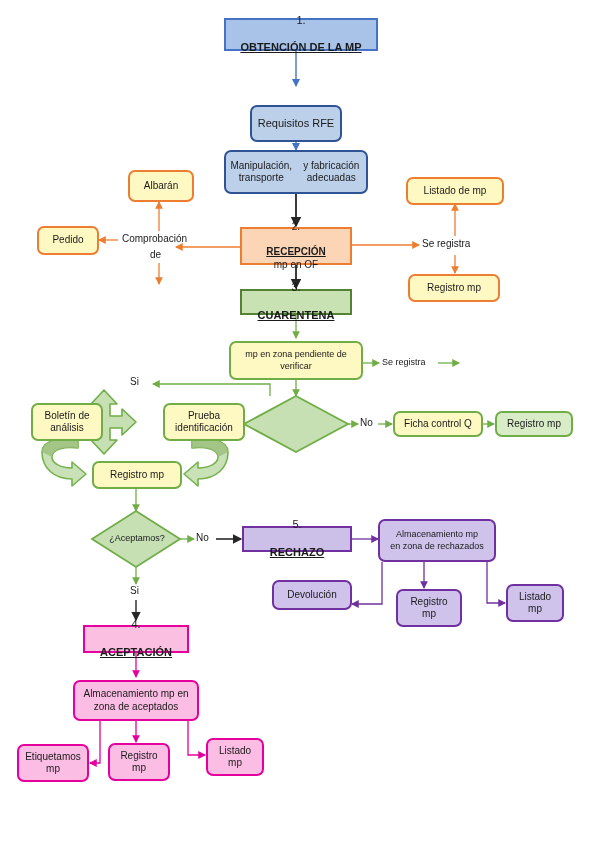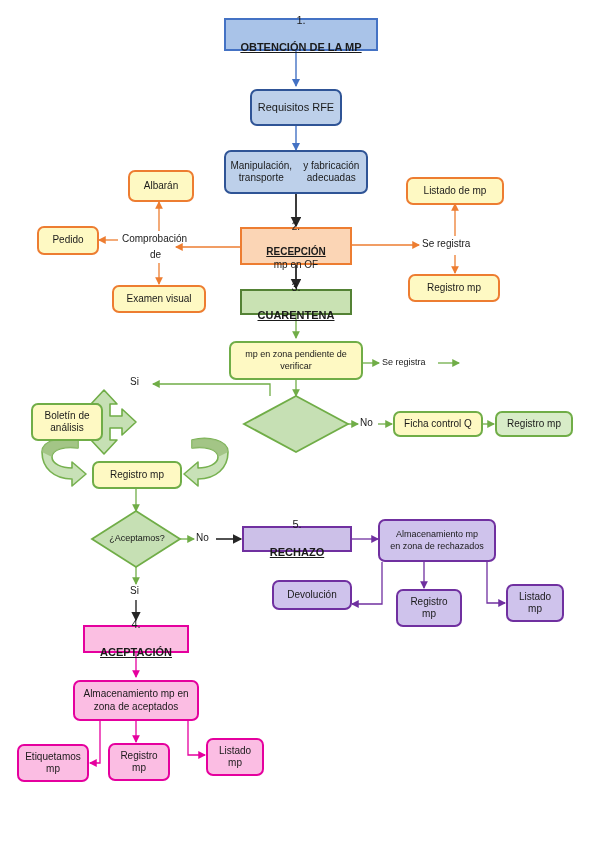--- a/index.html
+++ b/index.html
@@ -200,21 +200,21 @@
 
     <g>
       <polygon points="136,511 180,539 136,567 92,539" fill="#c6e0b4" stroke="#70ad47" stroke-width="1.8"></polygon>
     </g>
   </svg>
 
   <div class="node rect blue-hdr f11" style="left:224px;top:18px;width:154px;height:33px;">
     <span><span class="hdr-num">1.</span>&nbsp;&nbsp;<span class="hdr-text">OBTENCIÓN DE LA MP</span></span>
   </div>
 
-  <div class="node round blue f11" style="left:250px;top:89px;width:92px;height:37px;">
+  <div class="node round blue f11" style="left:250px;top:105px;width:92px;height:37px;">
     <span>Requisitos RFE</span>
   </div>
 
   <div class="node round blue f10" style="left:224px;top:150px;width:144px;height:44px;flex-direction:row;">
     <span>Manipulación, transporte</span>
     <span>y fabricación adecuadas</span>
   </div>
 
   <div class="node rect orange-hdr f10" style="left:240px;top:227px;width:112px;height:38px;flex-direction:column;">
     <span><span class="hdr-num">2.</span>&nbsp;<span class="hdr-text">RECEPCIÓN</span></span>
@@ -222,23 +222,20 @@
   </div>
 
   <div class="node round orange f10" style="left:128px;top:170px;width:66px;height:32px;">
     <span>Albarán</span>
   </div>
 
   <div class="node round orange f10" style="left:37px;top:226px;width:62px;height:29px;align-items:center;">
     <span>Pedido</span>
   </div>
 
-  <div class="node round orange f10" style="left:112px;top:285px;width:94px;height:28px;">
-    <span>Examen visual</span>
-  </div>
 
   <div class="node round orange f10" style="left:406px;top:177px;width:98px;height:28px;">
     <span>Listado de mp</span>
   </div>
 
   <div class="node round orange f10" style="left:408px;top:274px;width:92px;height:28px;">
     <span>Registro mp</span>
   </div>
 
   <div class="node rect green-hdr f11" style="left:240px;top:289px;width:112px;height:26px;">
@@ -258,20 +255,24 @@
 
   <div class="node round green-lt f10" style="left:495px;top:411px;width:78px;height:26px;">
     <span>Registro mp</span>
   </div>
 
   <div class="node round green f10" style="left:31px;top:403px;width:72px;height:38px;flex-direction:column;">
     <span>Boletín de</span>
     <span>análisis</span>
   </div>
 
+  <div class="node round green f10" style="left:163px;top:403px;width:82px;height:38px;flex-direction:column;">
+    <span>Prueba</span>
+    <span>identificación</span>
+  </div>
 
   <div class="node round green f10" style="left:92px;top:461px;width:90px;height:28px;">
     <span>Registro mp</span>
   </div>
 
   <div class="node f9" style="left:98px;top:531px;width:78px;height:16px;border:none;background:transparent;">
     <span>¿Aceptamos?</span>
   </div>
 
   <div class="node rect purple-hdr f11" style="left:242px;top:526px;width:110px;height:26px;">

